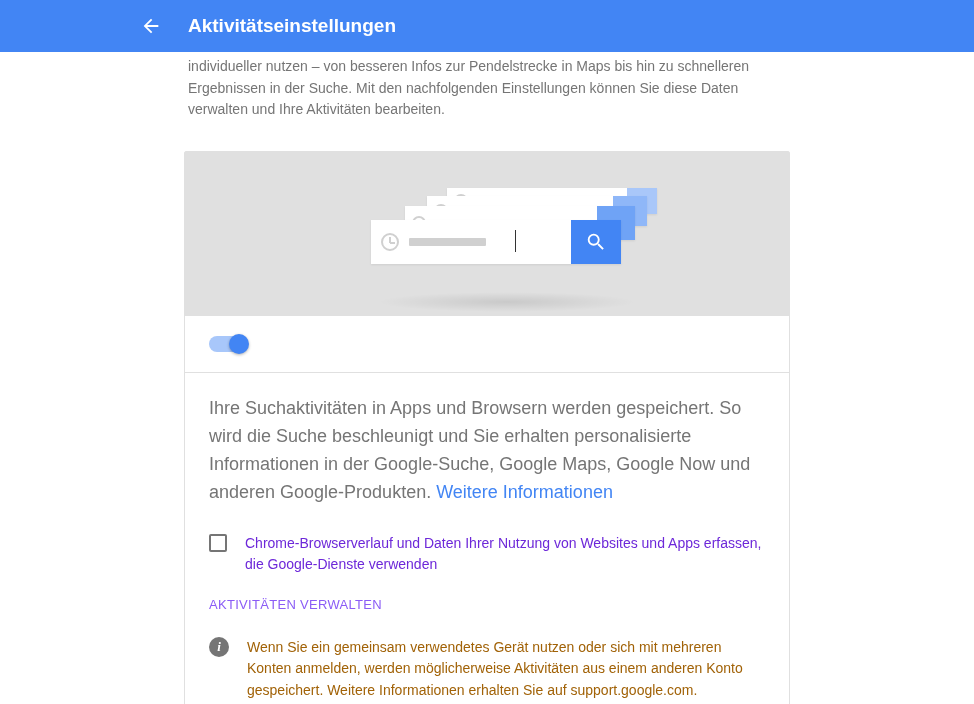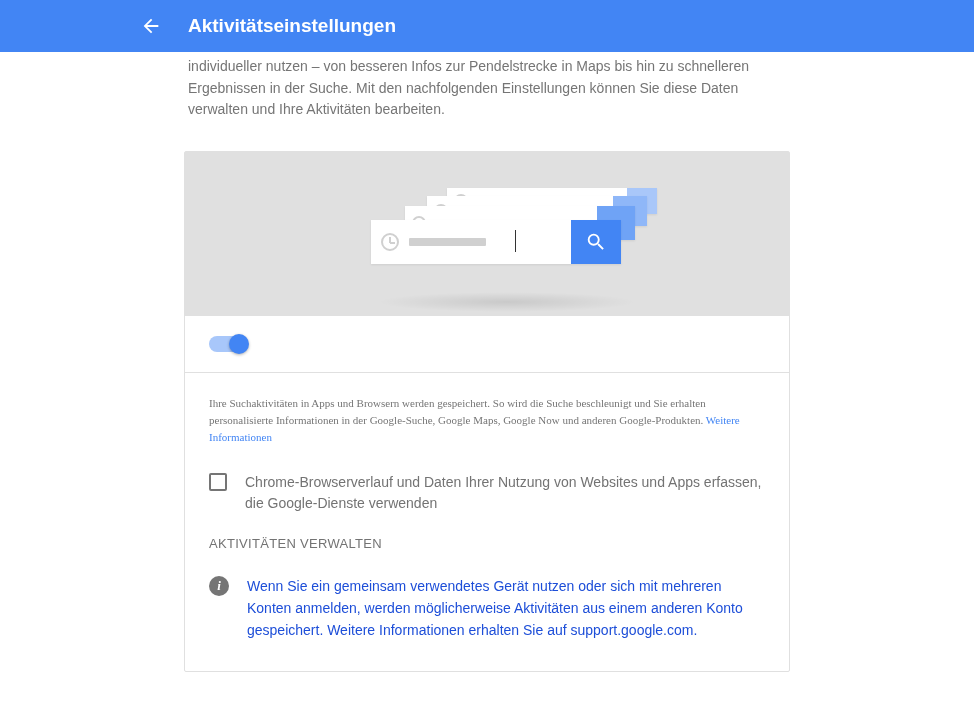--- a/index.html
+++ b/index.html
@@ -194,24 +194,23 @@
       border-radius: 50%;
       right: -2px;
       top: -2px;
       box-shadow: 0 1px 3px rgba(0,0,0,0.3);
     }
     .section-body {
       padding: 22px 24px 30px 24px;
     }
     .desc {
       color: #757575;
-      font-size: 11px;
+      font-size: 18px;
       line-height: 1.55;
       max-width: 555px;
-      font-family: Liberation Serif, serif;
     }
     .desc a {
       color: #4285f4;
       text-decoration: none;
     }
     .checkbox-row {
       display: flex;
       gap: 18px;
       margin-top: 26px;
       align-items: flex-start;
@@ -219,27 +218,27 @@
     .checkbox {
       width: 18px;
       height: 18px;
       border: 2px solid #757575;
       border-radius: 2px;
       flex-shrink: 0;
       margin-top: 1px;
       cursor: pointer;
     }
     .checkbox-label {
-      color: #737373;
+      color: #6d28d9;
       font-size: 14px;
       line-height: 1.5;
       max-width: 520px;
     }
     .manage-link {
-      color: #737373;
+      color: #8b5cf6;
       font-size: 13px;
       font-weight: 500;
       letter-spacing: 0.3px;
       margin-top: 22px;
       display: inline-block;
       cursor: pointer;
       text-transform: uppercase;
     }
     .info-row {
       display: flex;
@@ -256,21 +255,21 @@
       align-items: center;
       justify-content: center;
       color: #fff;
       font-size: 13px;
       font-weight: bold;
       font-family: Georgia, serif;
       font-style: italic;
       flex-shrink: 0;
     }
     .info-text {
-      color: #1d4ed8;
+      color: #a16207;
       font-size: 14px;
       line-height: 1.55;
       max-width: 520px;
     }
   </style>
 </head>
 <body>
 
 <div class="header">
   <div class="back-btn">

